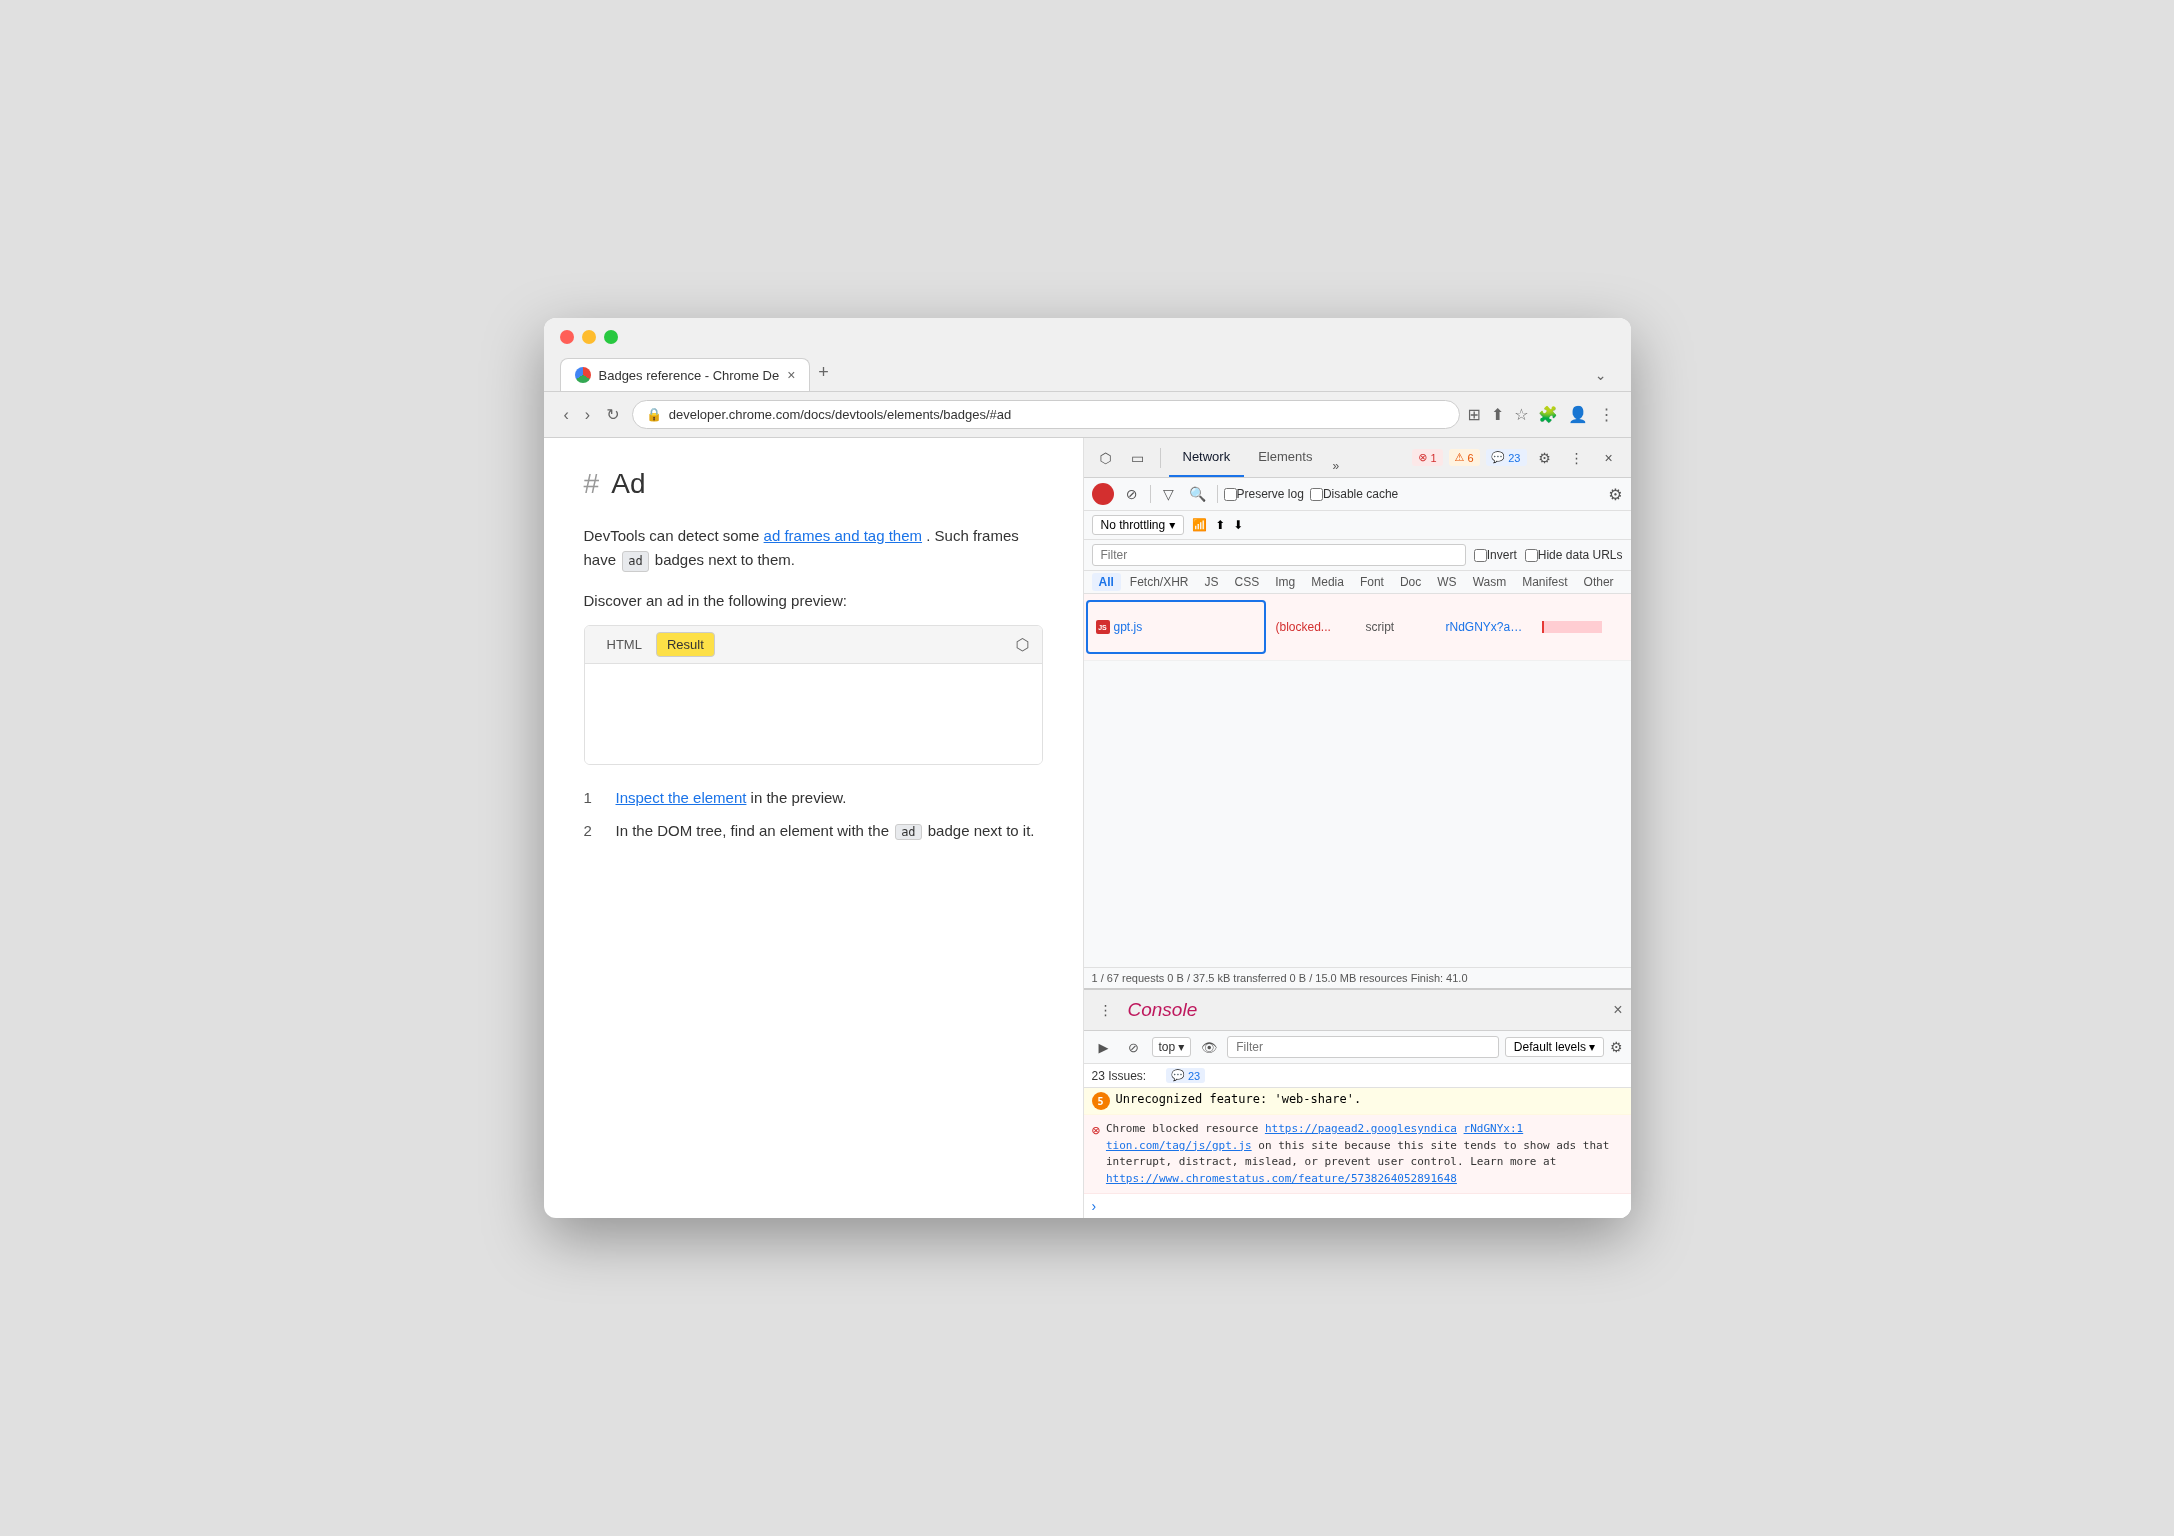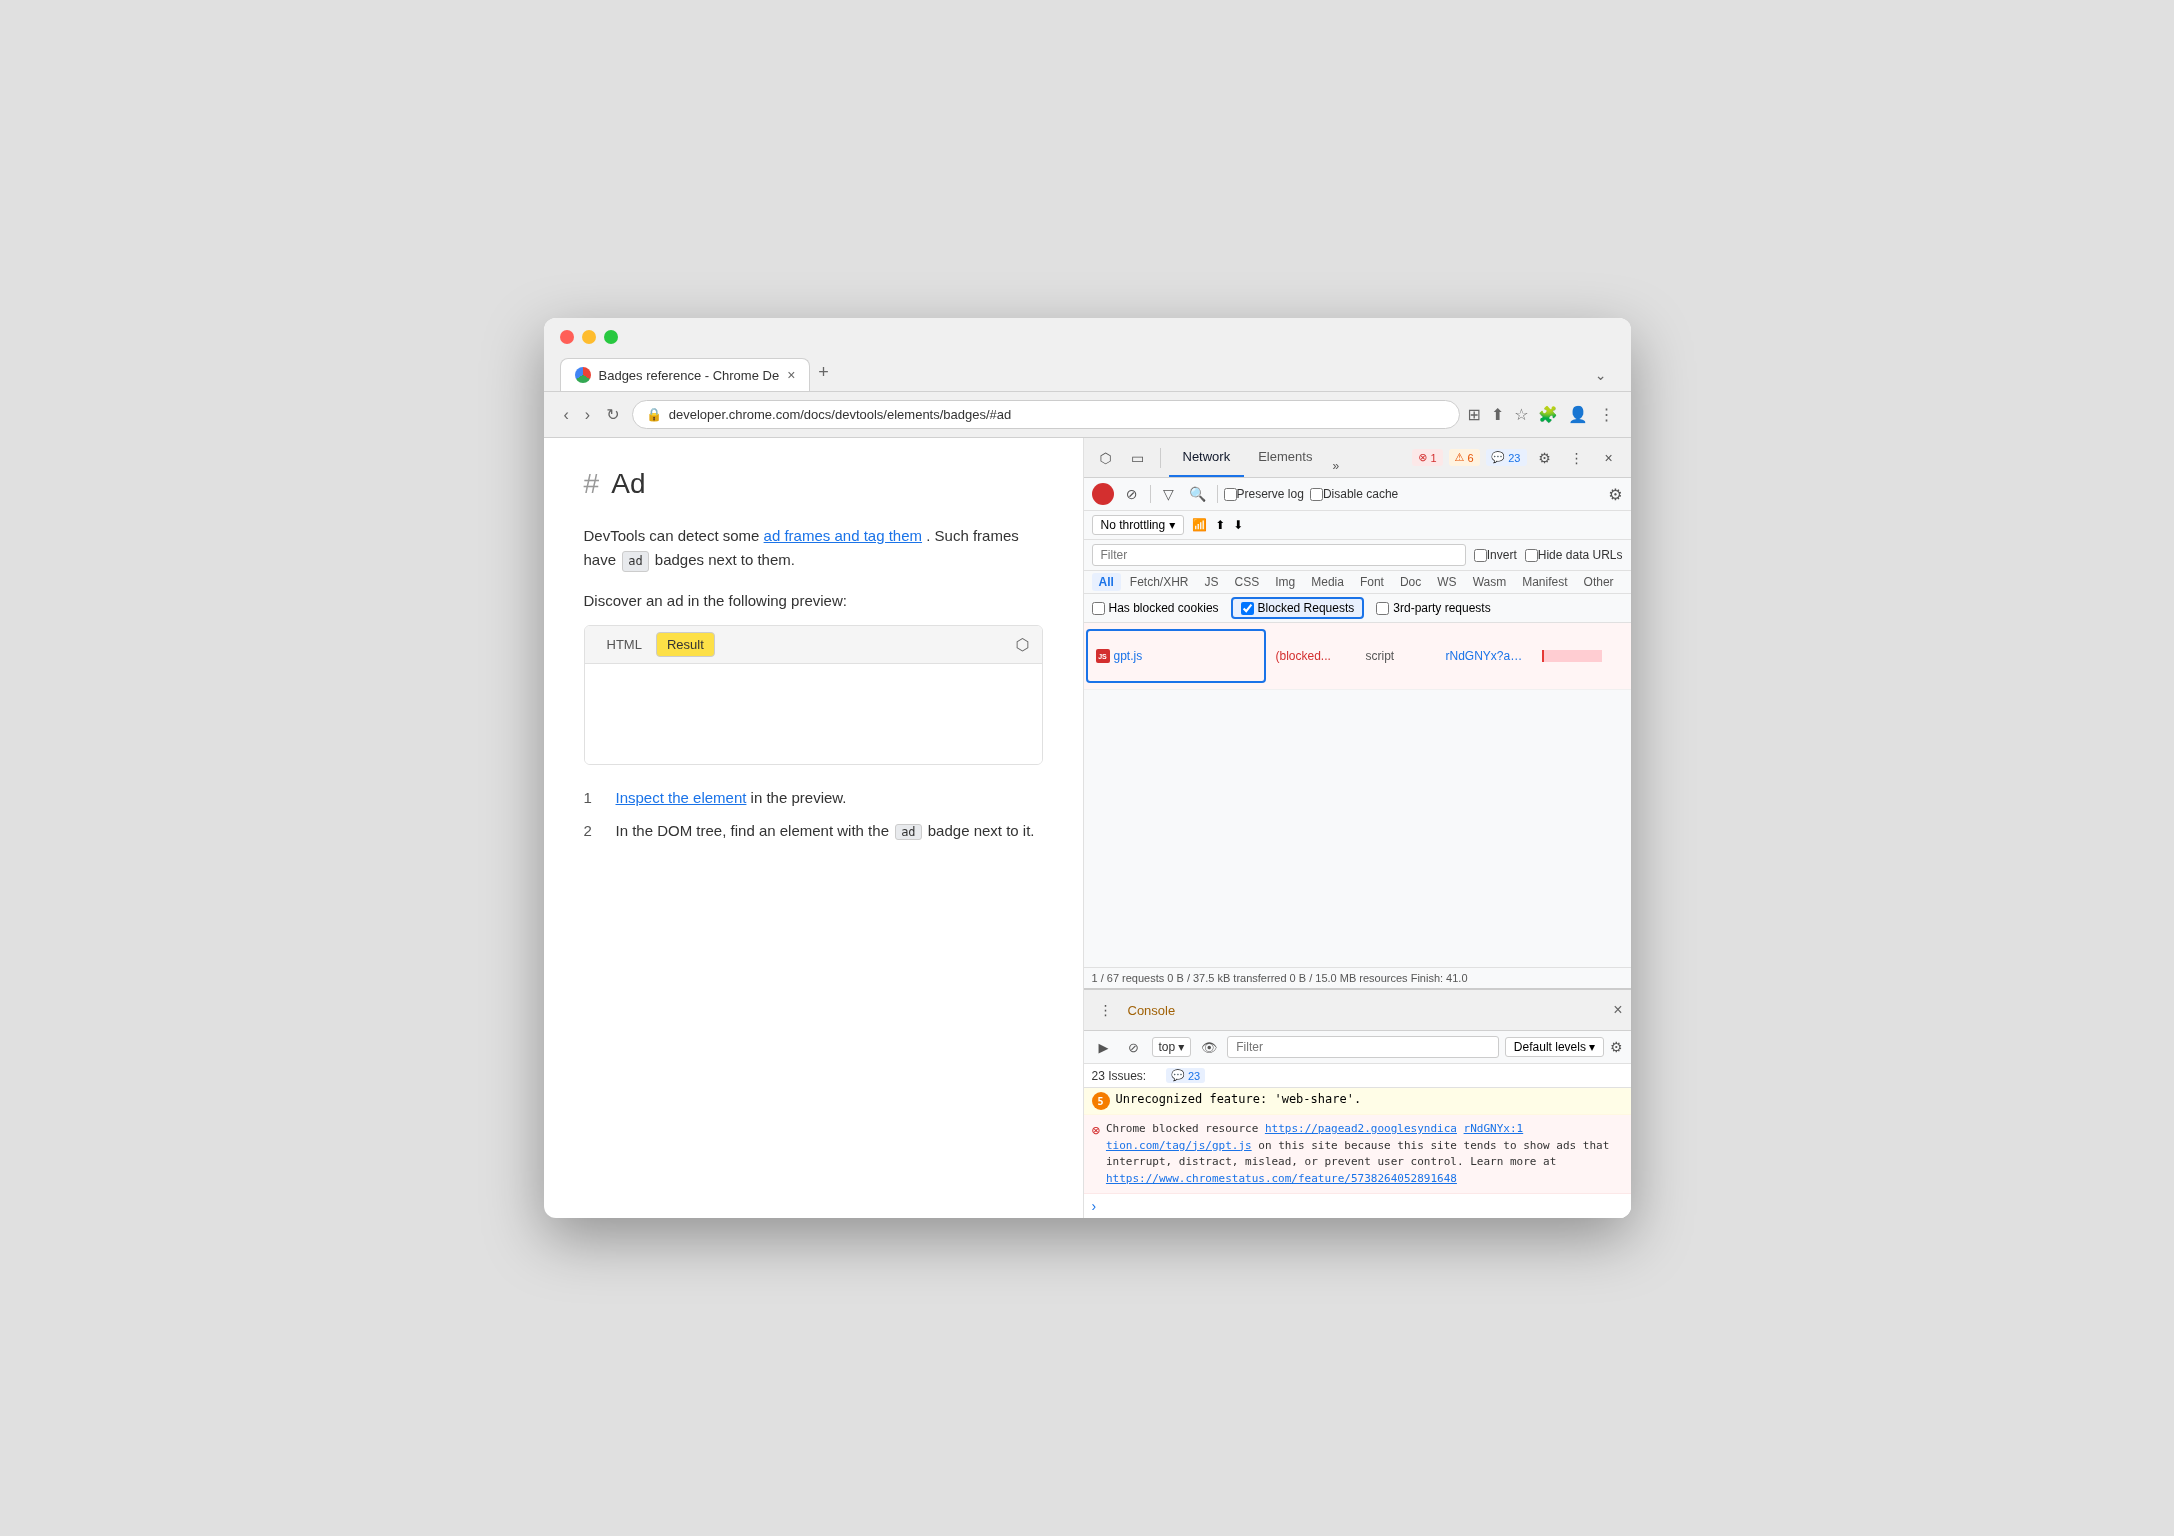--- a/index.html
+++ b/index.html
@@ -470,21 +470,21 @@
       flex-direction: column;
     }
     .console-header {
       display: flex;
       align-items: center;
       padding: 6px 8px;
       background: #f0f0f0;
       border-bottom: 1px solid #d0d0d0;
       gap: 8px;
     }
-    .console-title { font-size: 13px; font-weight: 500; color: #a16207; }
+    .console-title { font-size: 19px; font-weight: 500; color: #be185d; font-style: italic; }
     .console-close { margin-left: auto; cursor: pointer; color: #666; font-size: 16px; }
     .console-toolbar {
       display: flex;
       align-items: center;
       padding: 4px 8px;
       border-bottom: 1px solid #e0e0e0;
       gap: 6px;
       background: #f8f9fa;
     }
     .console-icon-btn {
@@ -786,34 +786,20 @@
         <span class="type-btn">Img</span>
         <span class="type-btn">Media</span>
         <span class="type-btn">Font</span>
         <span class="type-btn">Doc</span>
         <span class="type-btn">WS</span>
         <span class="type-btn">Wasm</span>
         <span class="type-btn">Manifest</span>
         <span class="type-btn">Other</span>
       </div>
 
-      <div class="blocked-row">
-        <label class="blocked-checkbox">
-          <input type="checkbox" style="">
-          <span>Has blocked cookies</span>
-        </label>
-        <div class="blocked-requests-highlighted">
-          <input type="checkbox" checked="" style="">
-          <span>Blocked Requests</span>
-        </div>
-        <label class="blocked-checkbox">
-          <input type="checkbox" style="">
-          <span>3rd-party requests</span>
-        </label>
-      </div>
 
       <div class="net-table">
         <div class="net-row">
           <div class="net-row-name net-row-name-highlighted">
             <div class="file-icon">JS</div>
             <span>gpt.js</span>
           </div>
           <div class="col-status-val">(blocked...</div>
           <div class="col-type-val">script</div>
           <div class="col-init-val">rNdGNYx?anima...</div>

